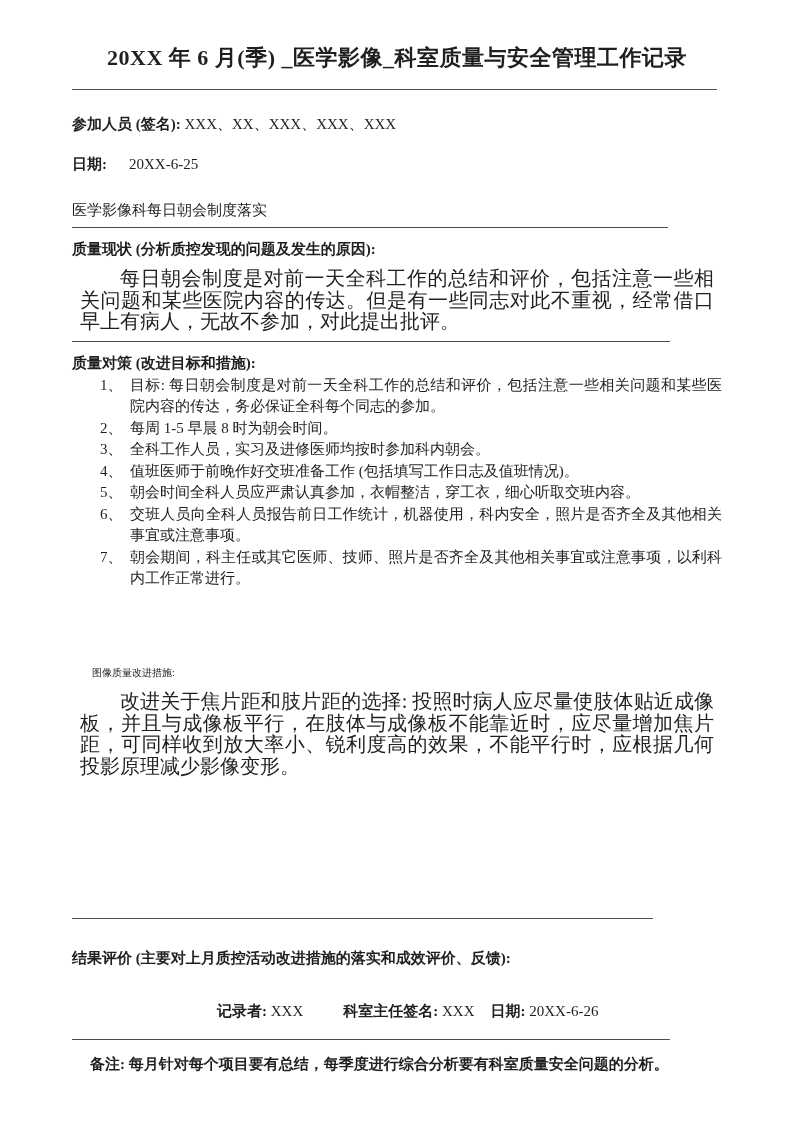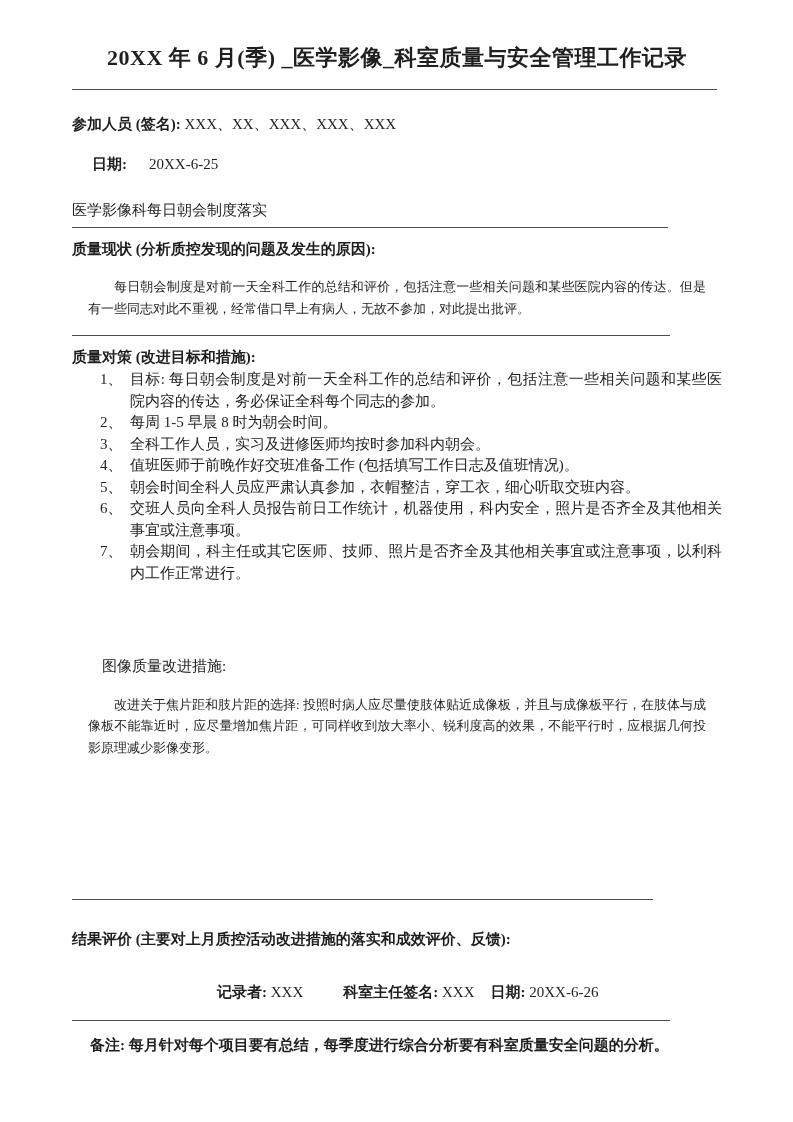--- a/index.html
+++ b/index.html
@@ -39,32 +39,32 @@
   .rule-2 { width: 596px; margin-top: 6px; }
   .rule-3 { width: 598px; margin-top: 8px; }
   .rule-4 { width: 581px; margin-top: 141px; }
   .rule-5 { width: 598px; margin-top: 17px; }
   .line {
     font-size: 15px;
     line-height: 22px;
   }
   .b { font-weight: bold; }
   .participants-row { margin-top: 23px; }
-  .date-row { margin-top: 18px; margin-left: 20px; }
+  .date-row { margin-top: 18px; }
   .date-row .value { margin-left: 22px; }
   .topic-row { margin-top: 24px; }
   .section-heading {
     margin-top: 10px;
     font-size: 15px;
     font-weight: bold;
     line-height: 22px;
   }
   .para {
-    margin: 16px;
-    font-size: 13px;
+    margin: 8px;
+    font-size: 20px;
     line-height: 21.5px;
     text-indent: 2em;
     text-align: justify;
   }
   .list {
     margin-top: 1px;
   }
   .list-item {
     display: flex;
     margin-left: 28px;
@@ -73,21 +73,21 @@
     text-align: justify;
   }
   .list-item .num {
     flex: 0 0 30px;
   }
   .list-item .itext {
     flex: 1;
   }
   .imgq-heading {
     margin-top: 72px;
-    font-size: 15px;
+    font-size: 10px;
     line-height: 21.5px;
     text-indent: 2em;
   }
   .result-heading { margin-top: 28px; }
   .sig-row {
     margin-top: 31px;
     padding-left: 145px;
     font-size: 15px;
     line-height: 22px;
     white-space: nowrap;

